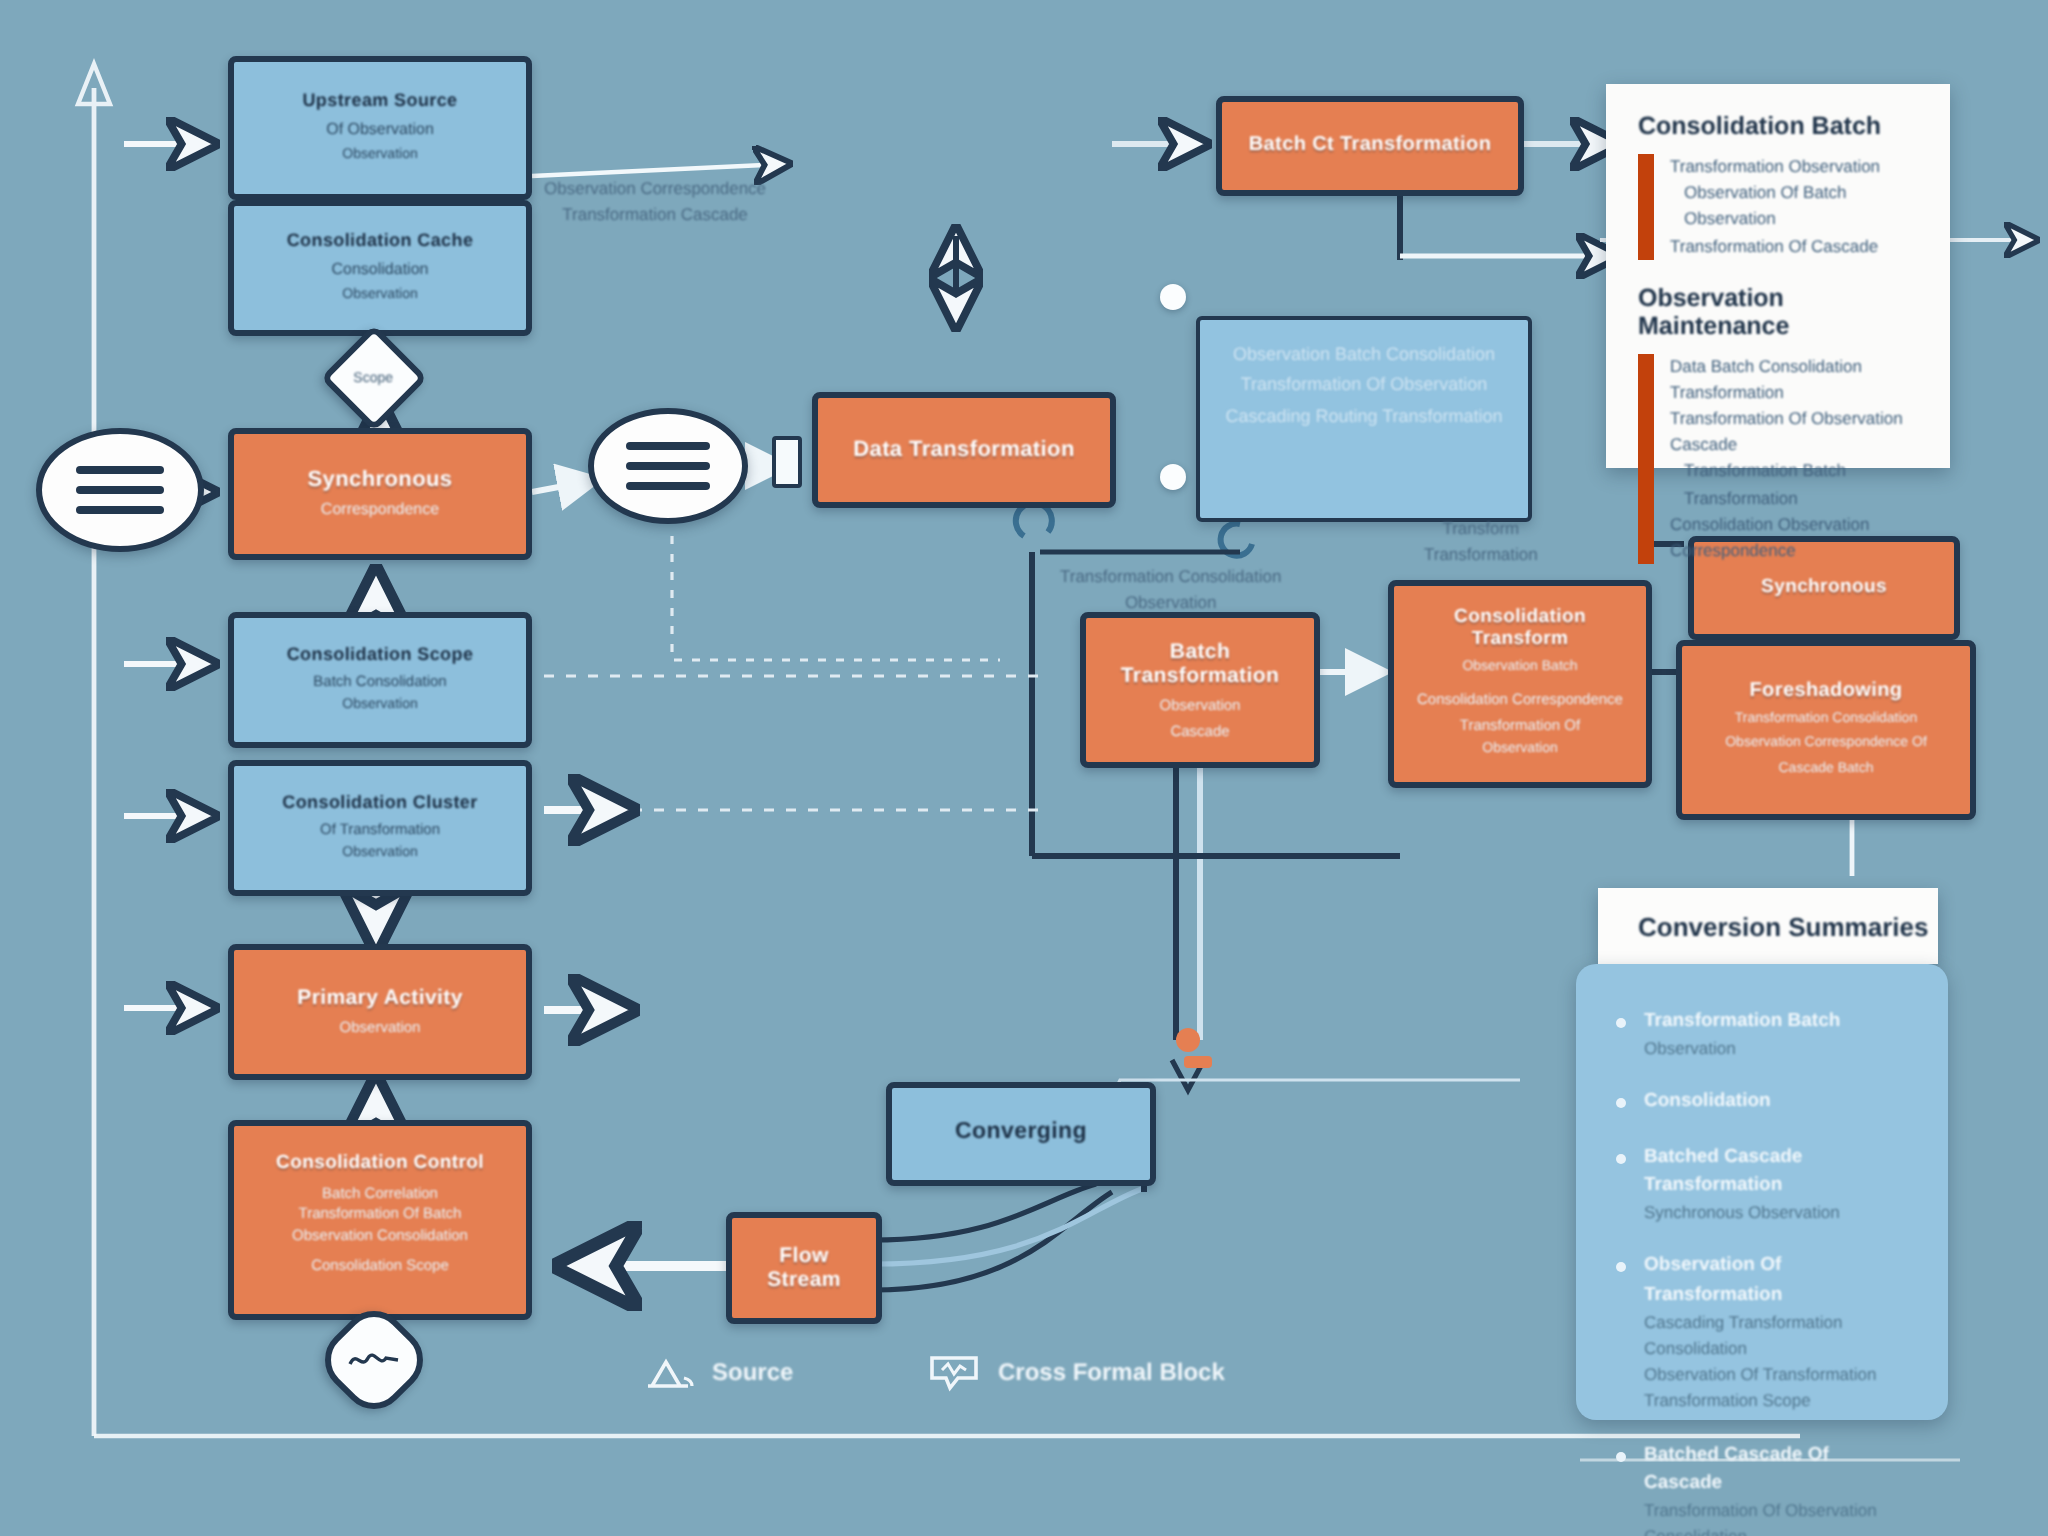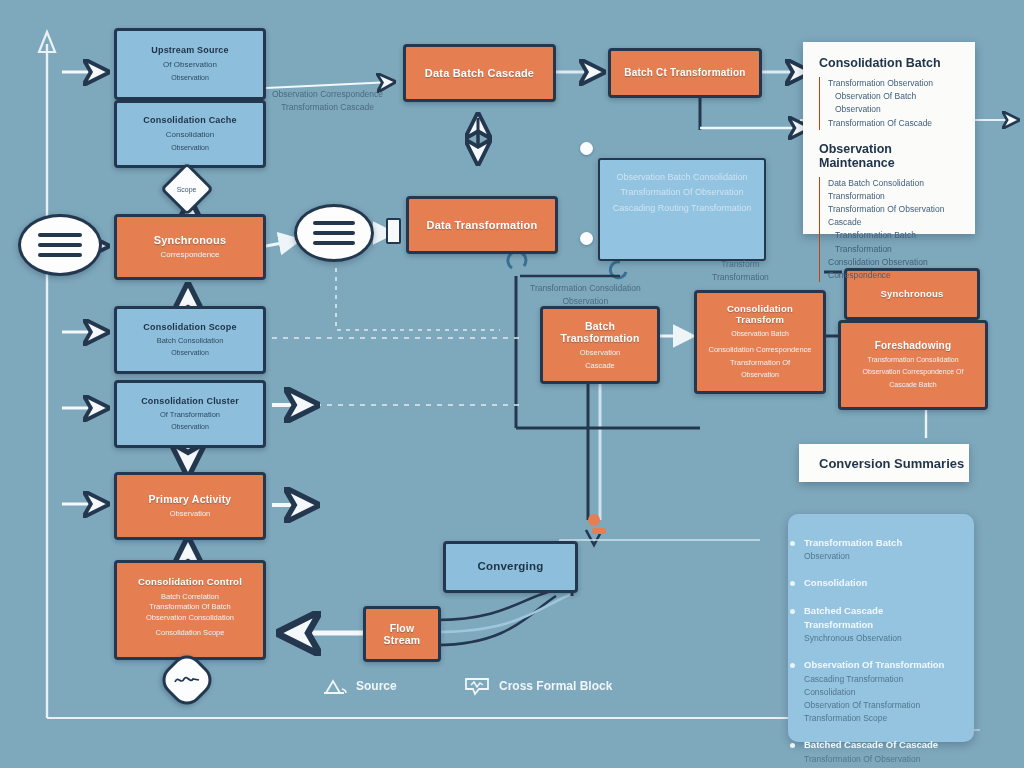--- a/index.html
+++ b/index.html
@@ -98,21 +98,21 @@
     padding: 14px 16px;
   }
   .panel-white h4 {
     font-size: 12.5px;
     font-weight: bold;
     color: #20344a;
     margin-bottom: 7px;
     filter: blur(.45px);
   }
   .panel-white .blk {
-    border-left: 1px solid #c2410c;
+    border-left: 8px solid #c2410c;
     padding-left: 8px;
     margin-bottom: 12px;
   }
   .panel-white .blk p {
     font-size: 8.5px;
     color: #40607d;
     line-height: 1.55;
     filter: blur(.6px);
   }
   .panel-white .blk p.ind { padding-left: 7px; }
@@ -129,22 +129,21 @@
     font-size: 13px;
     font-weight: bold;
     color: #1f3349;
     filter: blur(.45px);
   }
   .summary-body {
     position: absolute;
     background: #95c4e0;
     border-radius: 10px;
     box-shadow: 0 3px 9px rgba(20,40,60,.28);
-    padding: 22px 20px 14px 0;
-    margin-top: 32px;
+    padding: 22px 20px 14px 18px;
   }
   .summary-body li {
     list-style: none;
     position: relative;
     padding-left: 16px;
     margin-bottom: 13px;
   }
   .summary-body li::before {
     content: "";
     position: absolute; left: 2px; top: 5px;
@@ -386,23 +385,20 @@
   </div>
 
   <div class="ellipse" style="left:294px; top:204px; width:80px; height:58px;">
     <div class="bar" style="width:42px;"></div>
     <div class="bar" style="width:42px;"></div>
     <div class="bar" style="width:42px;"></div>
   </div>
 
   <div style="position:absolute; left:386px; top:218px; width:15px; height:26px; background:#f6fafc; border:2px solid #23384f; border-radius:2px;"></div>
 
-  <div class="node orange" style="left:403px; top:44px; width:153px; height:58px;">
-    <div class="title" style="font-size:11px;">Data Batch Cascade</div>
-  </div>
 
   <div class="node orange" style="left:608px; top:48px; width:154px; height:50px;justify-content:center;">
     <div class="title" style="font-size:10px;">Batch Ct Transformation</div>
   </div>
 
   <div class="node orange" style="left:406px; top:196px; width:152px; height:58px;">
     <div class="title" style="font-size:11px;">Data Transformation</div>
   </div>
 
   <div class="callout" style="left:598px; top:158px; width:168px; height:103px;">

